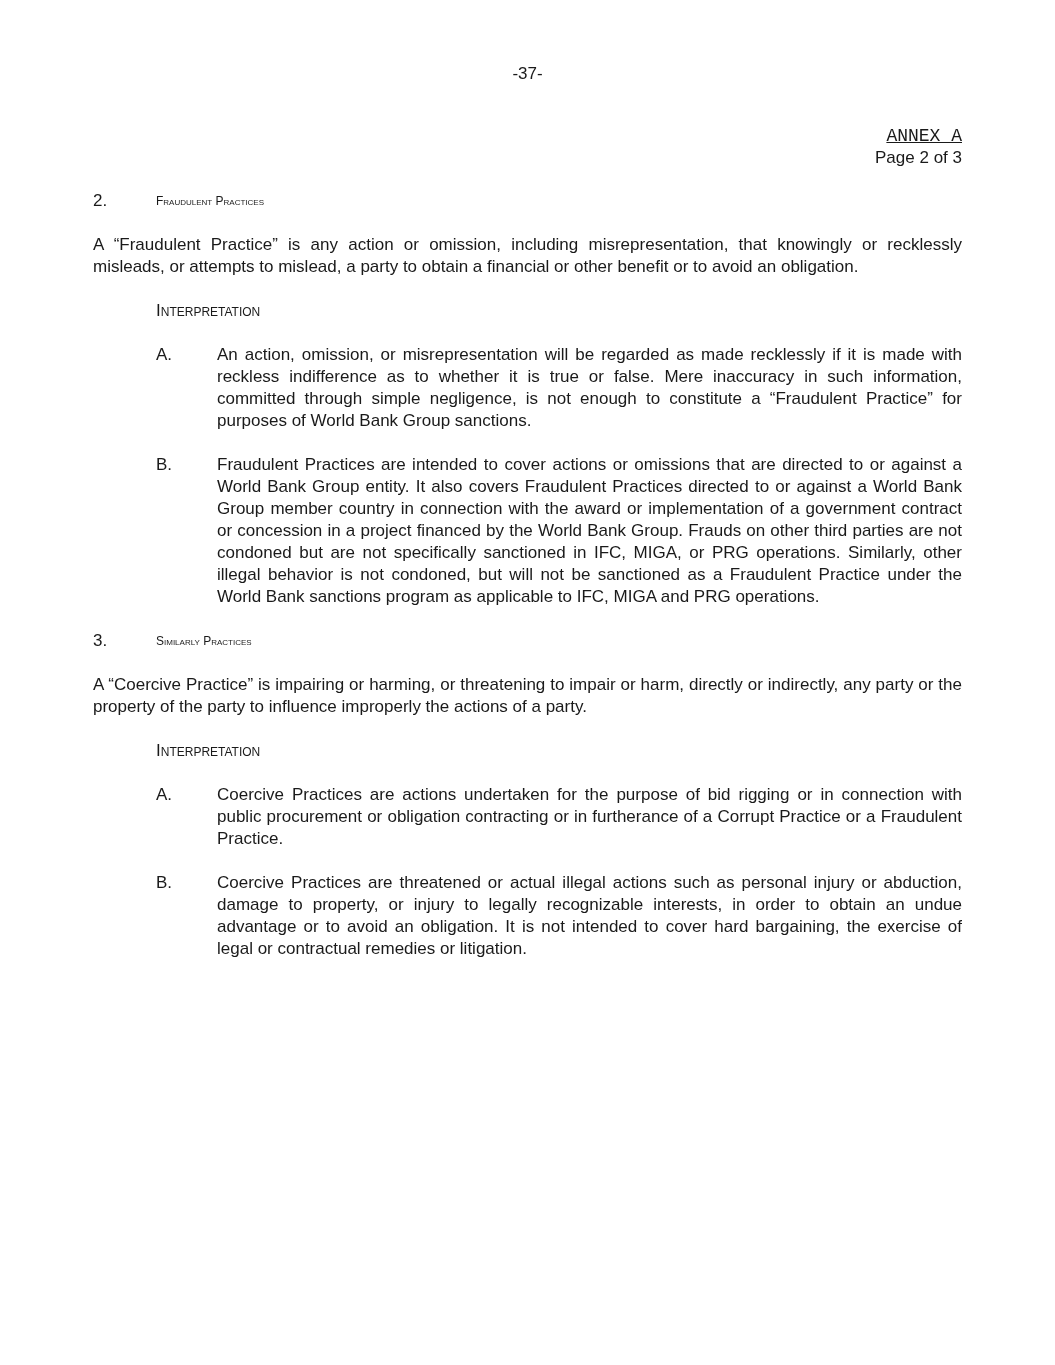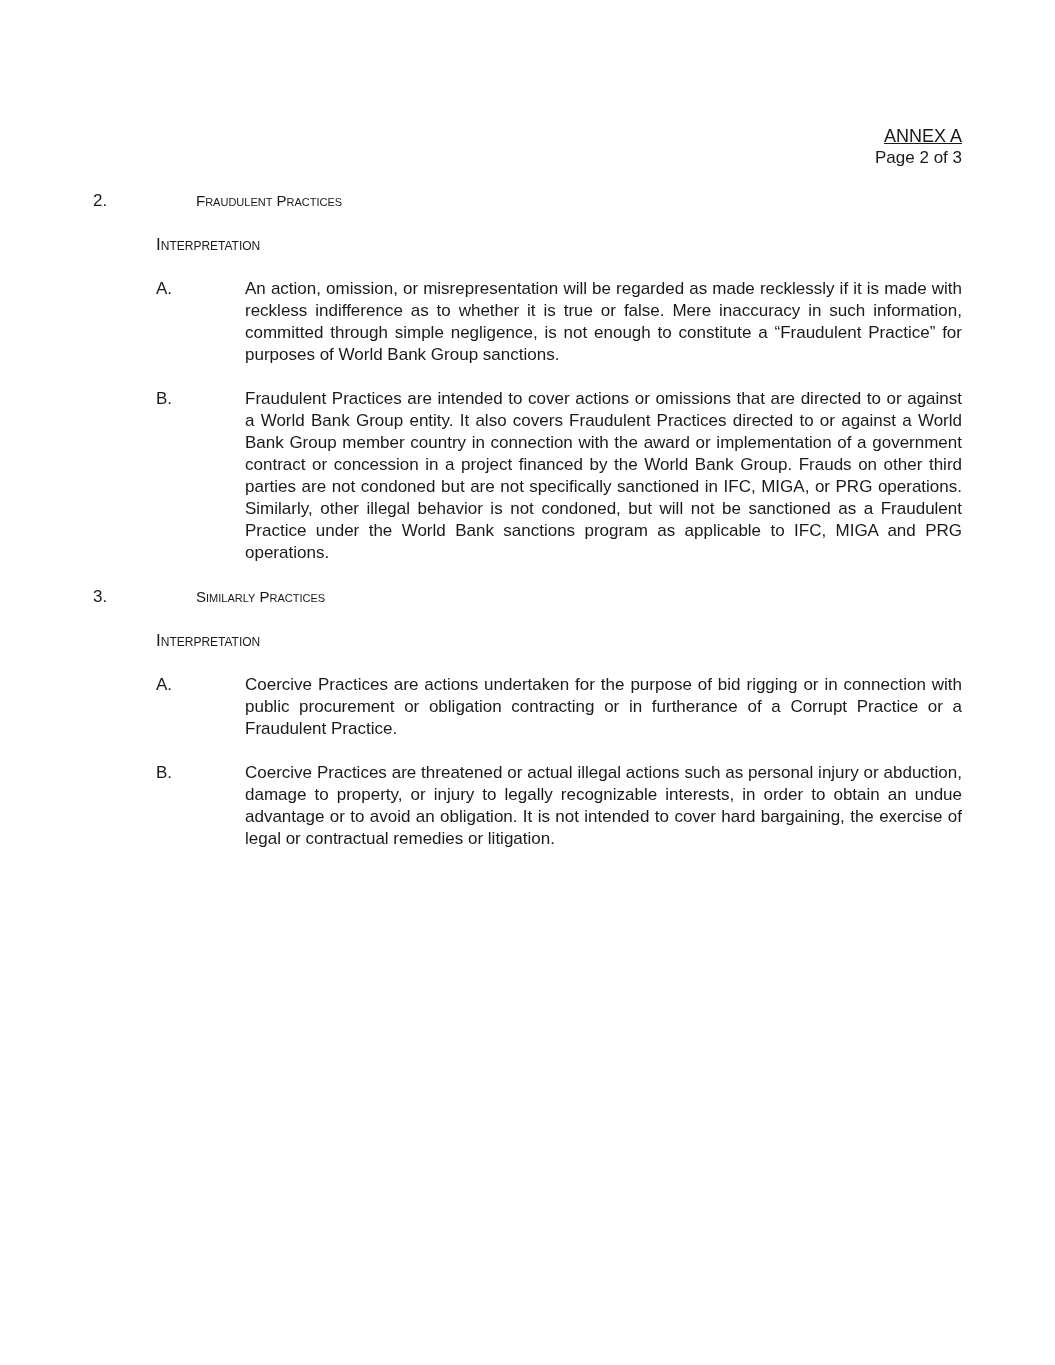--- a/index.html
+++ b/index.html
@@ -35,40 +35,40 @@
       position: absolute;
       top: 125px;
       right: 93px;
       text-align: right;
       font-size: 17px;
       line-height: 22px;
     }
     .annex-title {
       text-decoration: underline;
       font-size: 18px;
+      font-family: Liberation Mono, monospace;
     }
     .content {
       position: absolute;
       left: 93px;
       width: 869px;
       top: 190px;
     }
     .section-heading {
       display: flex;
       height: 22px;
       margin: 0;
     }
     .section-number {
       width: 63px;
       flex: none;
     }
     .section-title {
       font-variant: small-caps;
-      font-size: 15px;
-      margin-left: 40px;
+      font-size: 12px;
     }
     .definition {
       text-align: justify;
       margin: 22px 0 0 0;
       word-spacing: 0px;
     }
     .interp-heading {
       margin: 22px 0 0 63px;
       font-variant: small-caps;
       height: 22px;
@@ -77,60 +77,62 @@
       display: flex;
       margin: 22px 0 0 63px;
     }
     .item-letter {
       width: 61px;
       flex: none;
     }
     .item-text {
       flex: 1;
       text-align: justify;
-      margin-left: 28px;
     }
     .section-gap {
       margin-top: 22px;
     }
   </style>
 </head>
 <body>
 
 <div class="page">
 
+  <div class="page-number">-37-</div>
 
   <div class="annex-block">
     <div class="annex-title">ANNEX A</div>
     <div class="annex-page">Page 2 of 3</div>
   </div>
 
   <div class="content">
 
     <div class="section">
       <div class="section-heading">
         <span class="section-number">2.</span>
         <span class="section-title">Fraudulent Practices</span>
       </div>
+      <p class="definition">A “Fraudulent Practice” is any action or omission, including misrepresentation, that knowingly or recklessly misleads, or attempts to mislead, a party to obtain a financial or other benefit or to avoid an obligation.</p>
       <div class="interp-heading">Interpretation</div>
       <div class="interp-item">
         <span class="item-letter">A.</span>
         <span class="item-text">An action, omission, or misrepresentation will be regarded as made recklessly if it is made with reckless indifference as to whether it is true or false.  Mere inaccuracy in such information, committed through simple negligence, is not enough to constitute a “Fraudulent Practice” for purposes of World Bank Group sanctions.</span>
       </div>
       <div class="interp-item">
         <span class="item-letter">B.</span>
         <span class="item-text">Fraudulent Practices are intended to cover actions or omissions that are directed to or against a World Bank Group entity.  It also covers Fraudulent Practices directed to or against a World Bank Group member country in connection with the award or implementation of a government contract or concession in a project financed by the World Bank Group.  Frauds on other third parties are not condoned but are not specifically sanctioned in IFC, MIGA, or PRG operations.  Similarly, other illegal behavior is not condoned, but will not be sanctioned as a Fraudulent Practice under the World Bank sanctions program as applicable to IFC, MIGA and PRG operations.</span>
       </div>
     </div>
 
     <div class="section section-gap">
       <div class="section-heading">
         <span class="section-number">3.</span>
         <span class="section-title">Similarly Practices</span>
       </div>
+      <p class="definition">A “Coercive Practice” is impairing or harming, or threatening to impair or harm, directly or indirectly, any party or the property of the party to influence improperly the actions of a party.</p>
       <div class="interp-heading">Interpretation</div>
       <div class="interp-item">
         <span class="item-letter">A.</span>
         <span class="item-text">Coercive Practices are actions undertaken for the purpose of bid rigging or in connection with public procurement or obligation contracting or in furtherance of a Corrupt Practice or a Fraudulent Practice.</span>
       </div>
       <div class="interp-item">
         <span class="item-letter">B.</span>
         <span class="item-text">Coercive Practices are threatened or actual illegal actions such as personal injury or abduction, damage to property, or injury to legally recognizable interests, in order to obtain an undue advantage or to avoid an obligation. It is not intended to cover hard bargaining, the exercise of legal or contractual remedies or litigation.</span>
       </div>
     </div>

